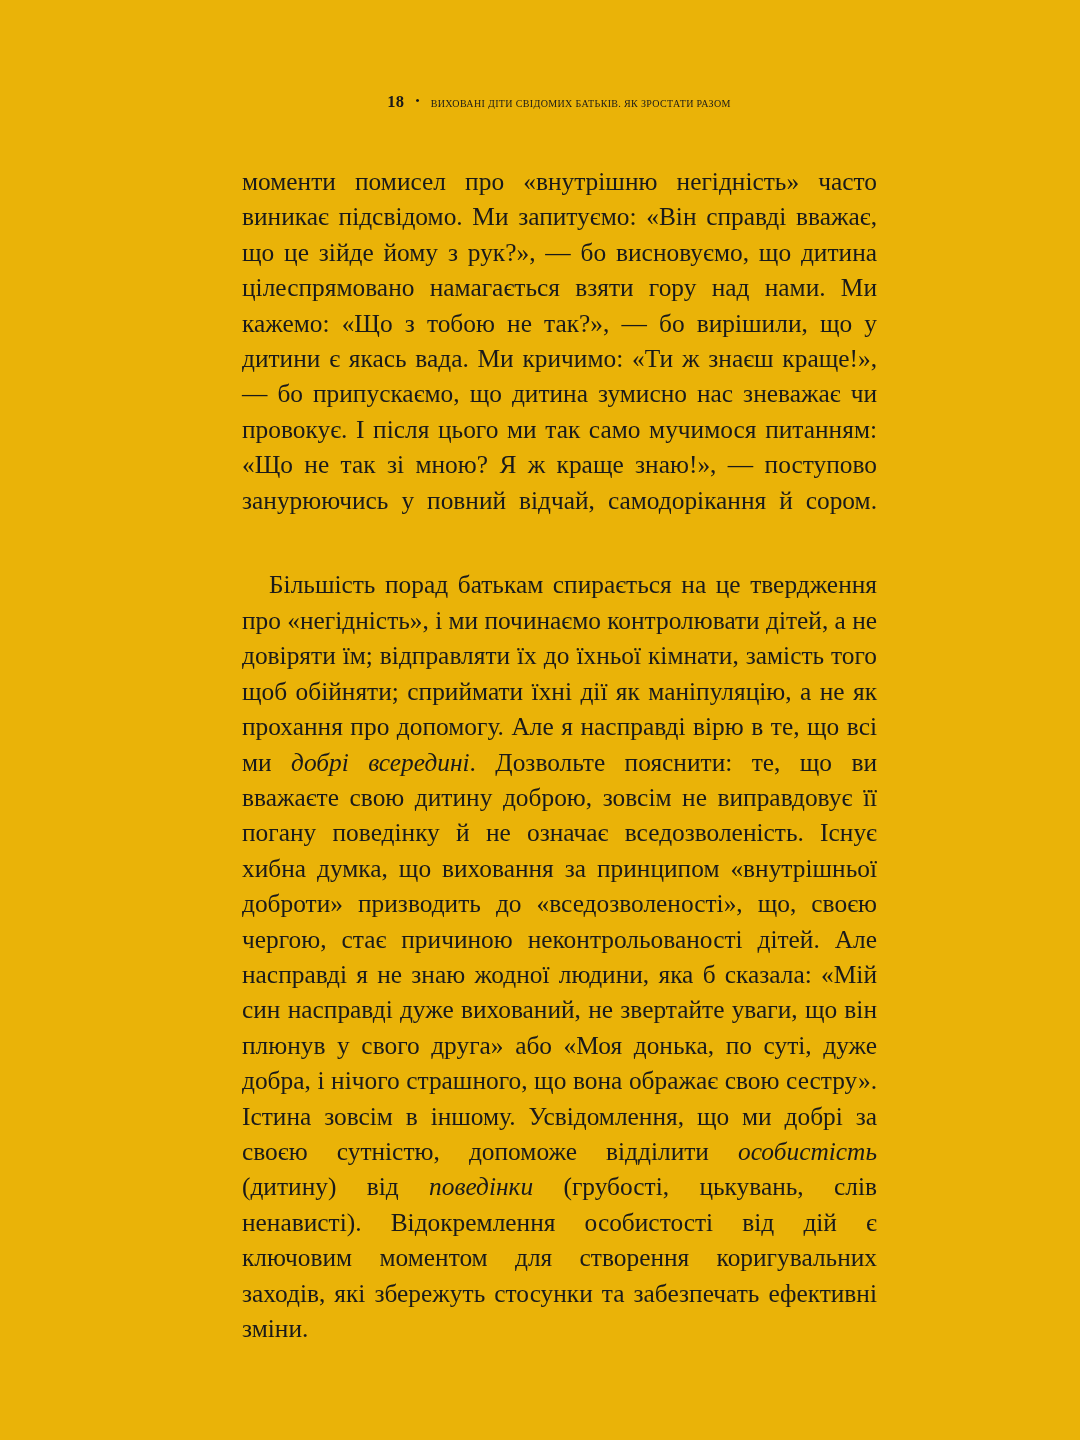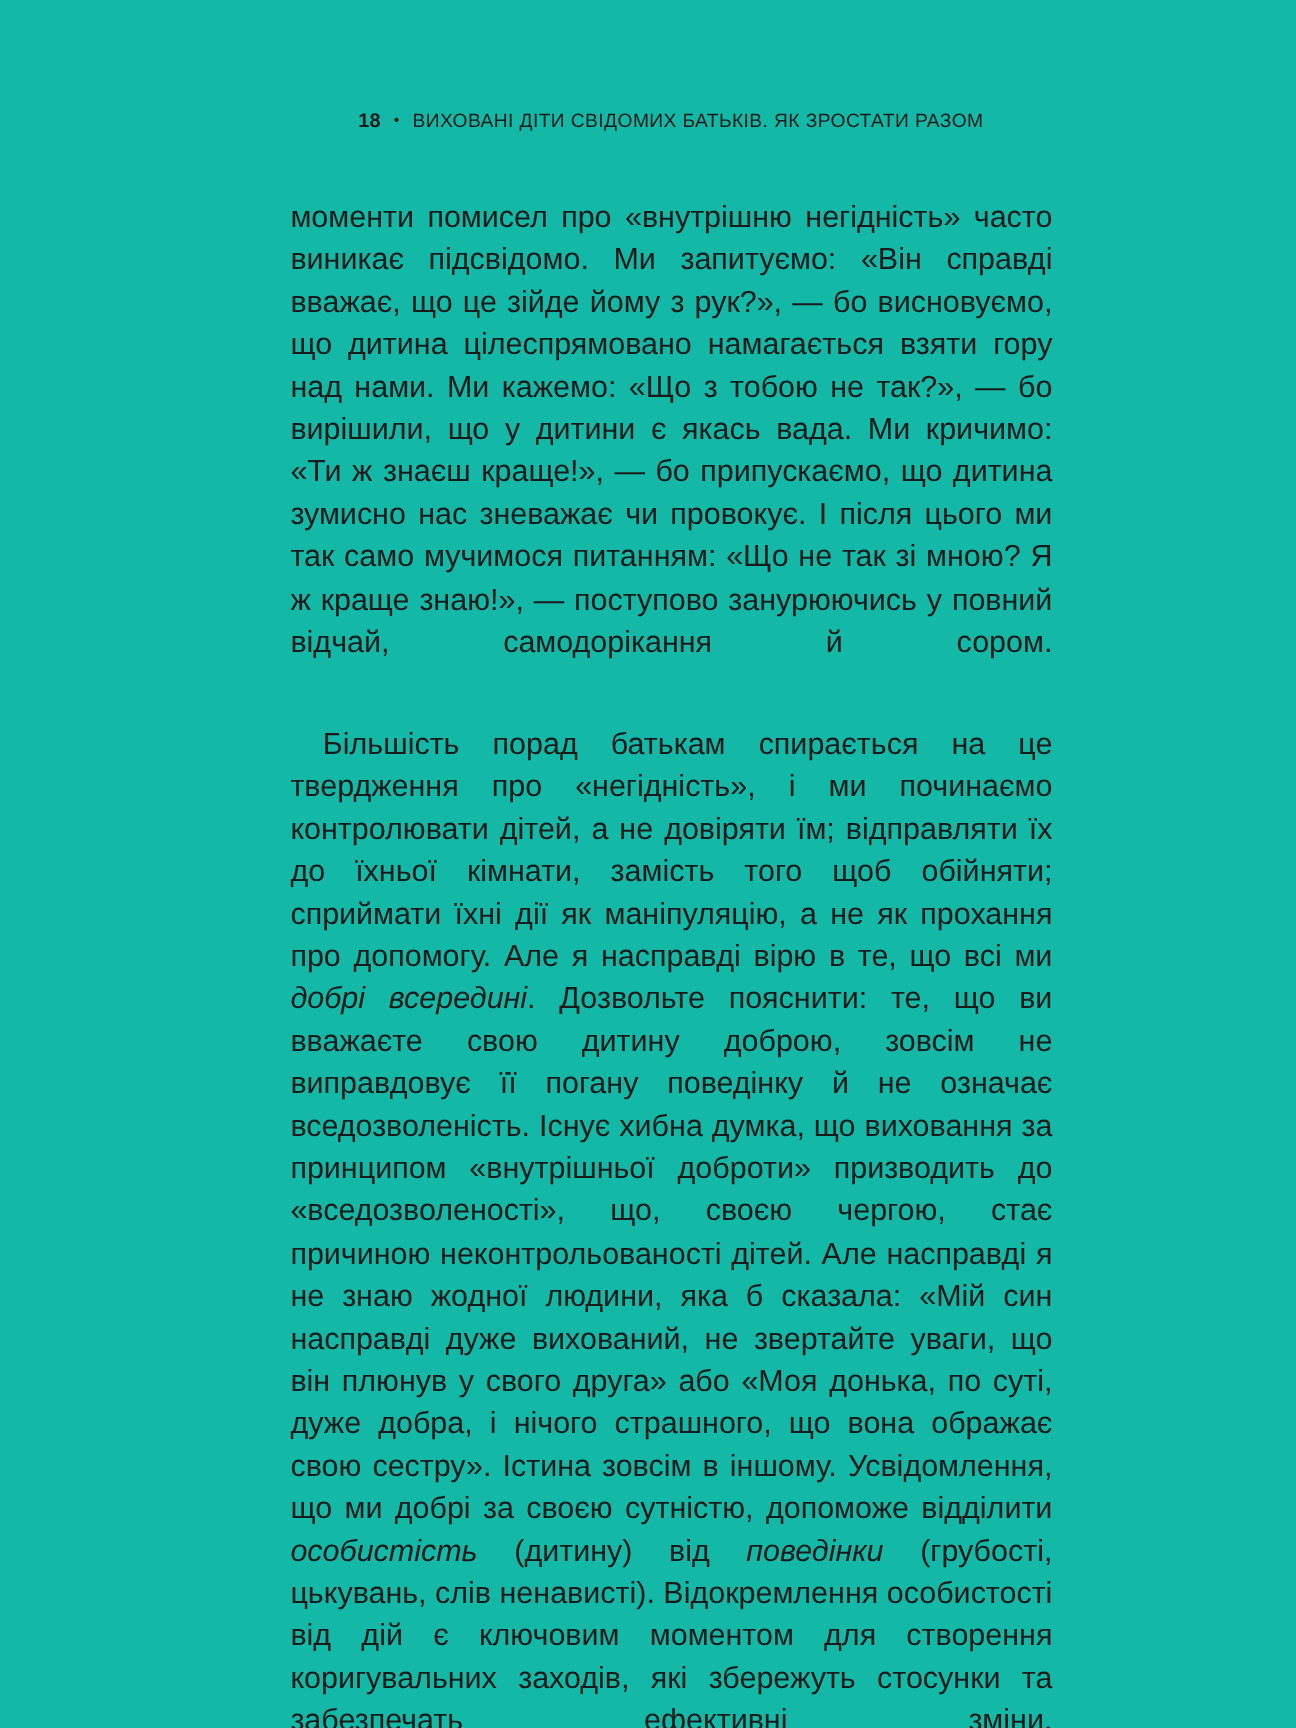--- a/index.html
+++ b/index.html
@@ -6,23 +6,23 @@
   html, body {
     margin: 0;
     padding: 0;
     background: #ffffff;
   }
 
   .page {
     position: relative;
     width: 1080px;
     height: 1440px;
-    background: #14b8a6;
+    background: #eab308;
     overflow: hidden;
-    font-family: Liberation Sans, sans-serif;
+    font-family: Liberation Serif, serif;
     color: #1a1a1a;
     -webkit-font-smoothing: antialiased;
   }
 
   
   .running-head {
     position: absolute;
     left: 228px;
     top: 92px;
     width: 662px;
@@ -42,21 +42,21 @@
 
   .running-head .sep {
     font-size: 13px;
     margin: 0 11px;
     color: #1a1a1a;
     position: relative;
     top: -2px;
   }
 
   .running-head .head-title {
-    font-size: 16px;
+    font-size: 10px;
     letter-spacing: 0.35px;
     color: #1a1a1a;
     font-weight: 400;
   }
 
   
   .textblock {
     position: absolute;
     left: 228px;
     top: 150px;

